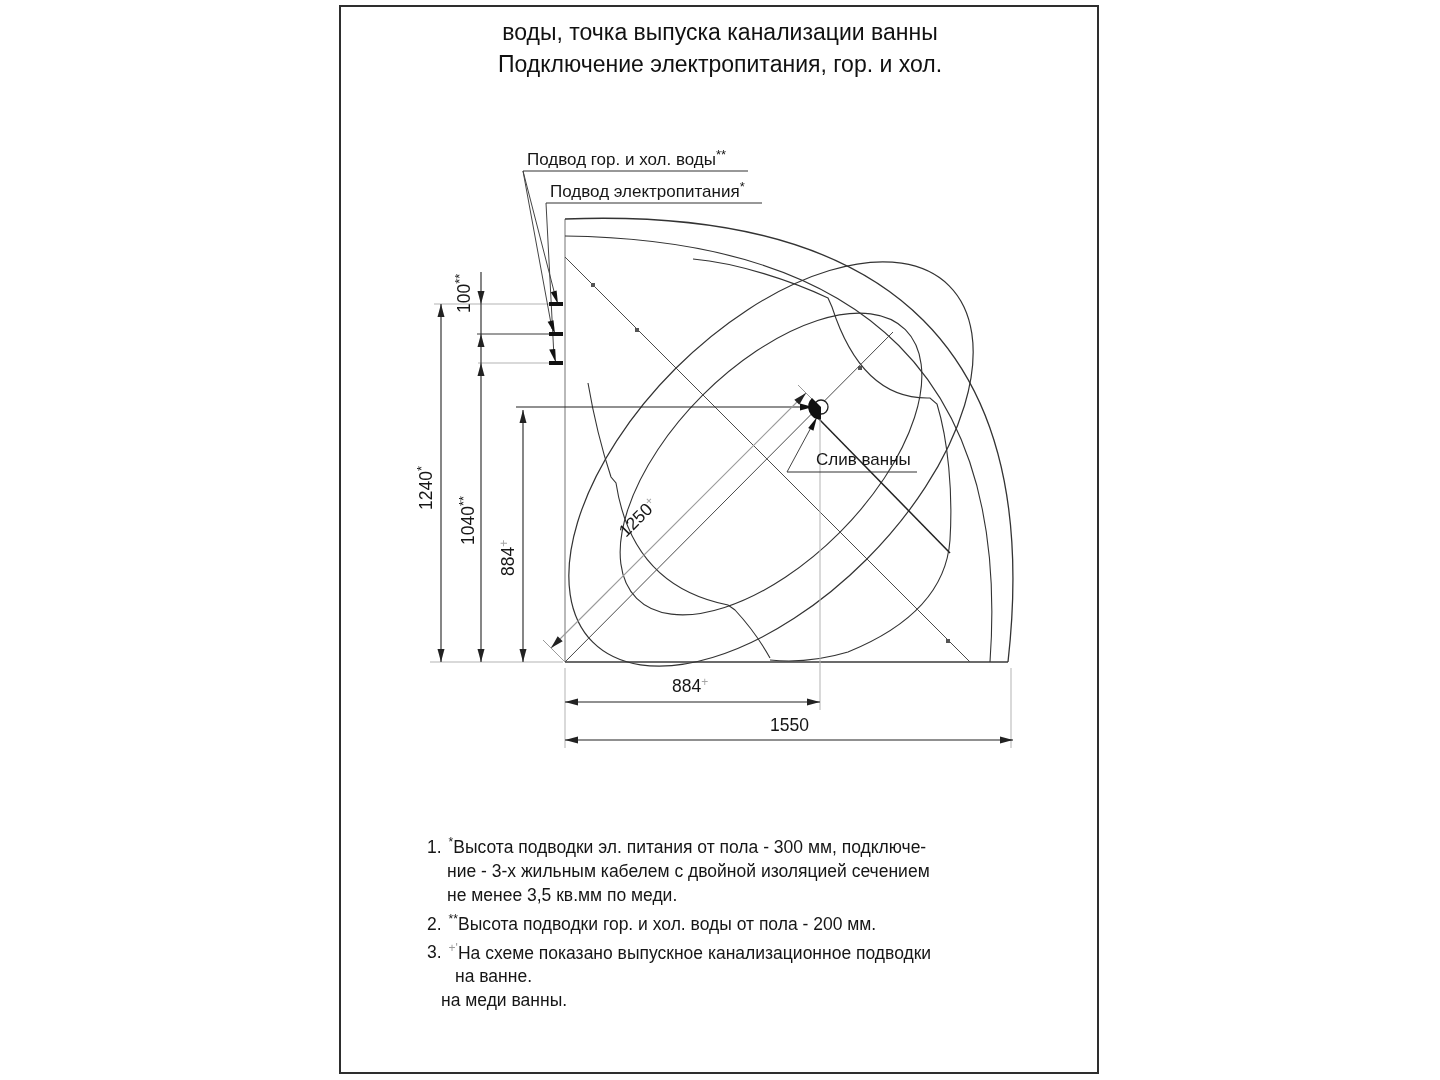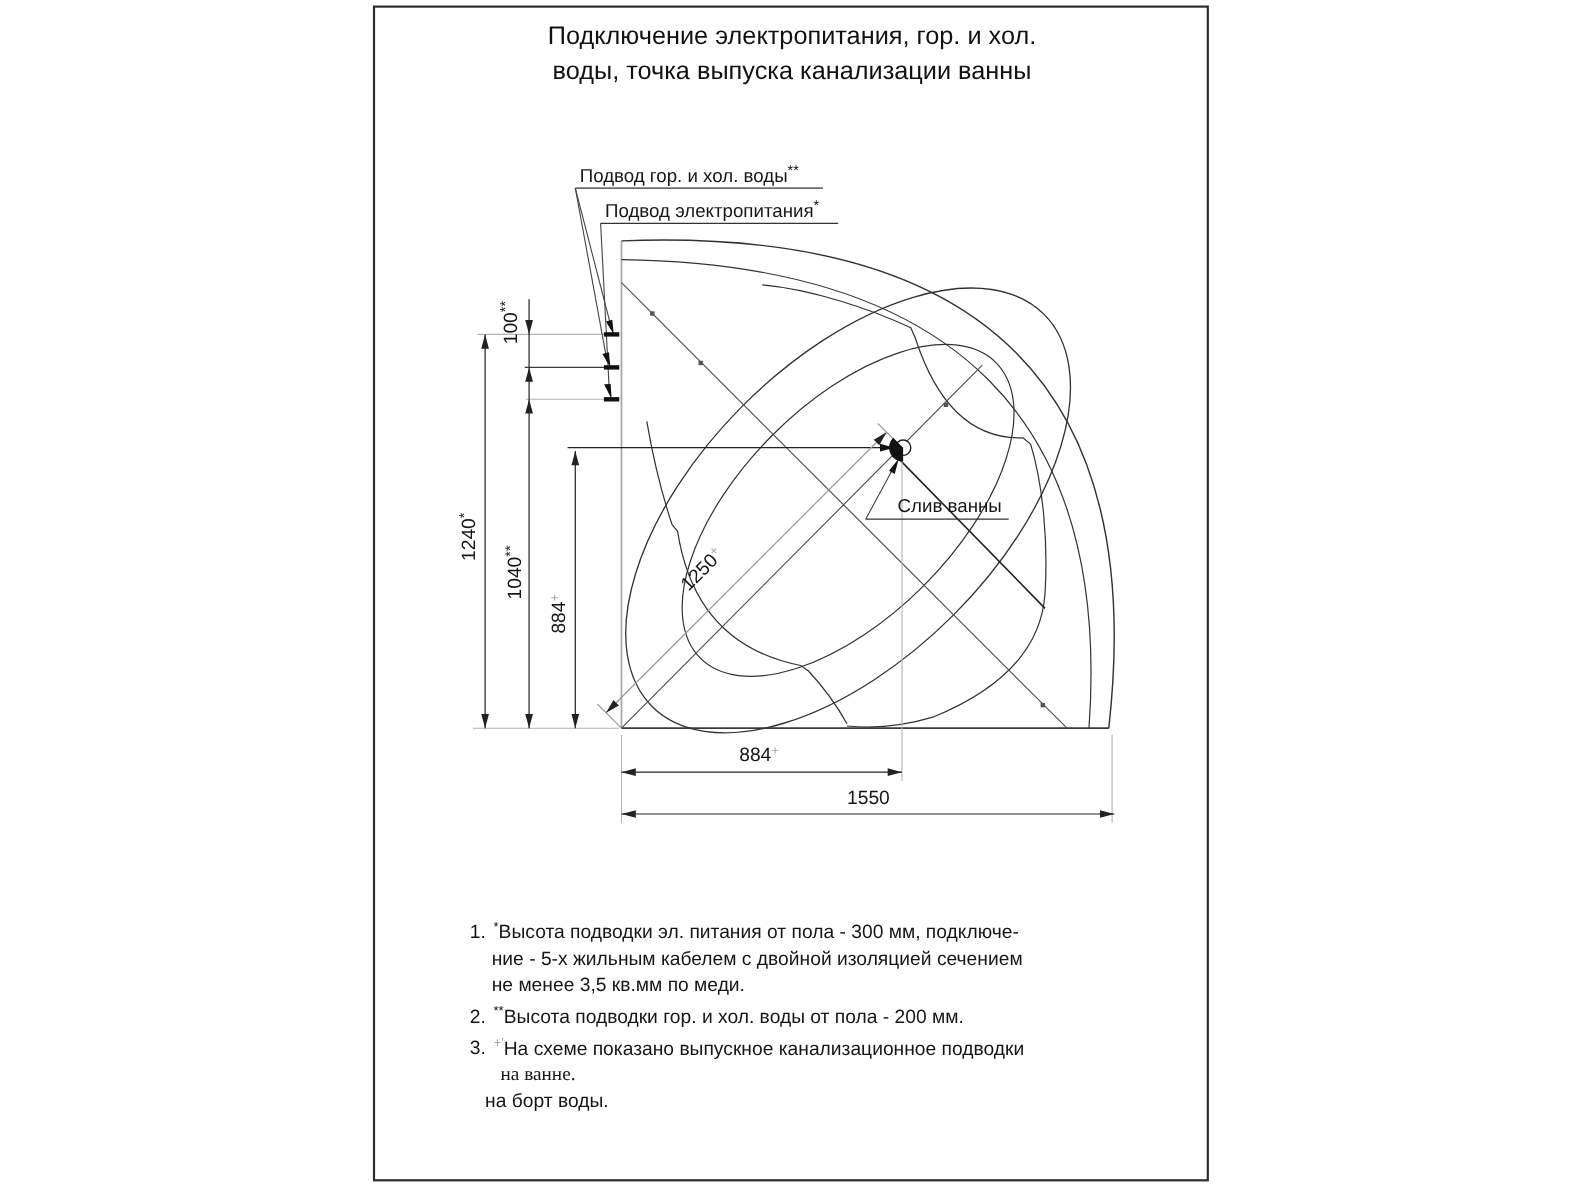--- a/index.html
+++ b/index.html
@@ -9,34 +9,34 @@
          border:2px solid #2e2e2e;background:#fff;box-sizing:border-box;}
   svg{position:absolute;left:0;top:0;}
   .title{position:absolute;left:339px;top:16px;width:762px;text-align:center;
          font-size:23px;line-height:32px;color:#111;}
   .notes{position:absolute;left:427px;top:830px;width:600px;font-size:17.5px;
          line-height:24px;color:#161616;}
   .notes sup{font-size:12px;}
   .sup-gray{color:#9a9a9a;}
   .nnum{margin-right:7px;}
   .cont1{padding-left:20px;}
-  .cont2{padding-left:28px;font-family:Liberation Serif, serif;}
+  .cont2{padding-left:28px;}
   .cont3{padding-left:14px;}
   text{font-family:"Liberation Sans", sans-serif;font-size:17.5px;fill:#161616;}
   .lbl{font-size:17px;}
 </style>
 </head>
 <body>
 
 <div id="stage">
   <div id="sheet"></div>
 
   <div class="title">
+    <div>воды, точка выпуска канализации ванны</div>
     <div>Подключение электропитания, гор. и хол.</div>
-    <div>воды, точка выпуска канализации ванны</div>
   </div>
 
   <svg width="1440" height="1080" viewBox="0 0 1440 1080">
 
     <path d="M565,219 V662" stroke="#a8a8a8" stroke-width="1.6" fill="none"></path>
     <path d="M565,662 H1008" stroke="#3a3a3a" stroke-width="1.6" fill="none"></path>
 
     <path d="M565,219 Q1060,200 1008,662" stroke="#333" stroke-width="1.3" fill="none"></path>
     <path d="M565,236 Q1020,242 990,662" stroke="#333" stroke-width="1.1" fill="none"></path>
 
@@ -123,20 +123,20 @@
     <text x="672" y="692"><tspan>884</tspan><tspan dy="-6" font-size="12" fill="#a6a6a6">+</tspan></text>
     <text x="770" y="731"><tspan>1550</tspan></text>
 
     <text x="527" y="165" class="lbl"><tspan>Подвод гор. и хол. воды</tspan><tspan dy="-6" font-size="13">**</tspan></text>
     <text x="550" y="197" class="lbl"><tspan>Подвод электропитания</tspan><tspan dy="-6" font-size="13">*</tspan></text>
     <text x="816" y="465" class="lbl">Слив ванны</text>
   </svg>
 
   <div class="notes">
     <div><span class="nnum">1.</span><sup>*</sup><span>Высота подводки эл. питания от пола - 300 мм, подключе-</span></div>
-    <div class="cont1">ние - 5-х жильным кабелем с двойной изоляцией сечением</div>
+    <div class="cont1">ние - 3-х жильным кабелем с двойной изоляцией сечением</div>
     <div class="cont1">не менее 3,5 кв.мм по меди.</div>
     <div><span class="nnum">2.</span><sup>**</sup><span>Высота подводки гор. и хол. воды от пола - 200 мм.</span></div>
     <div><span class="nnum">3.</span><sup class="sup-gray">+'</sup><span>На схеме показано выпускное канализационное подводки</span></div>
     <div class="cont2">на ванне.</div>
-    <div class="cont3">на борт воды.</div>
+    <div class="cont3">на меди ванны.</div>
   </div>
 </div>
 
 </body></html>

